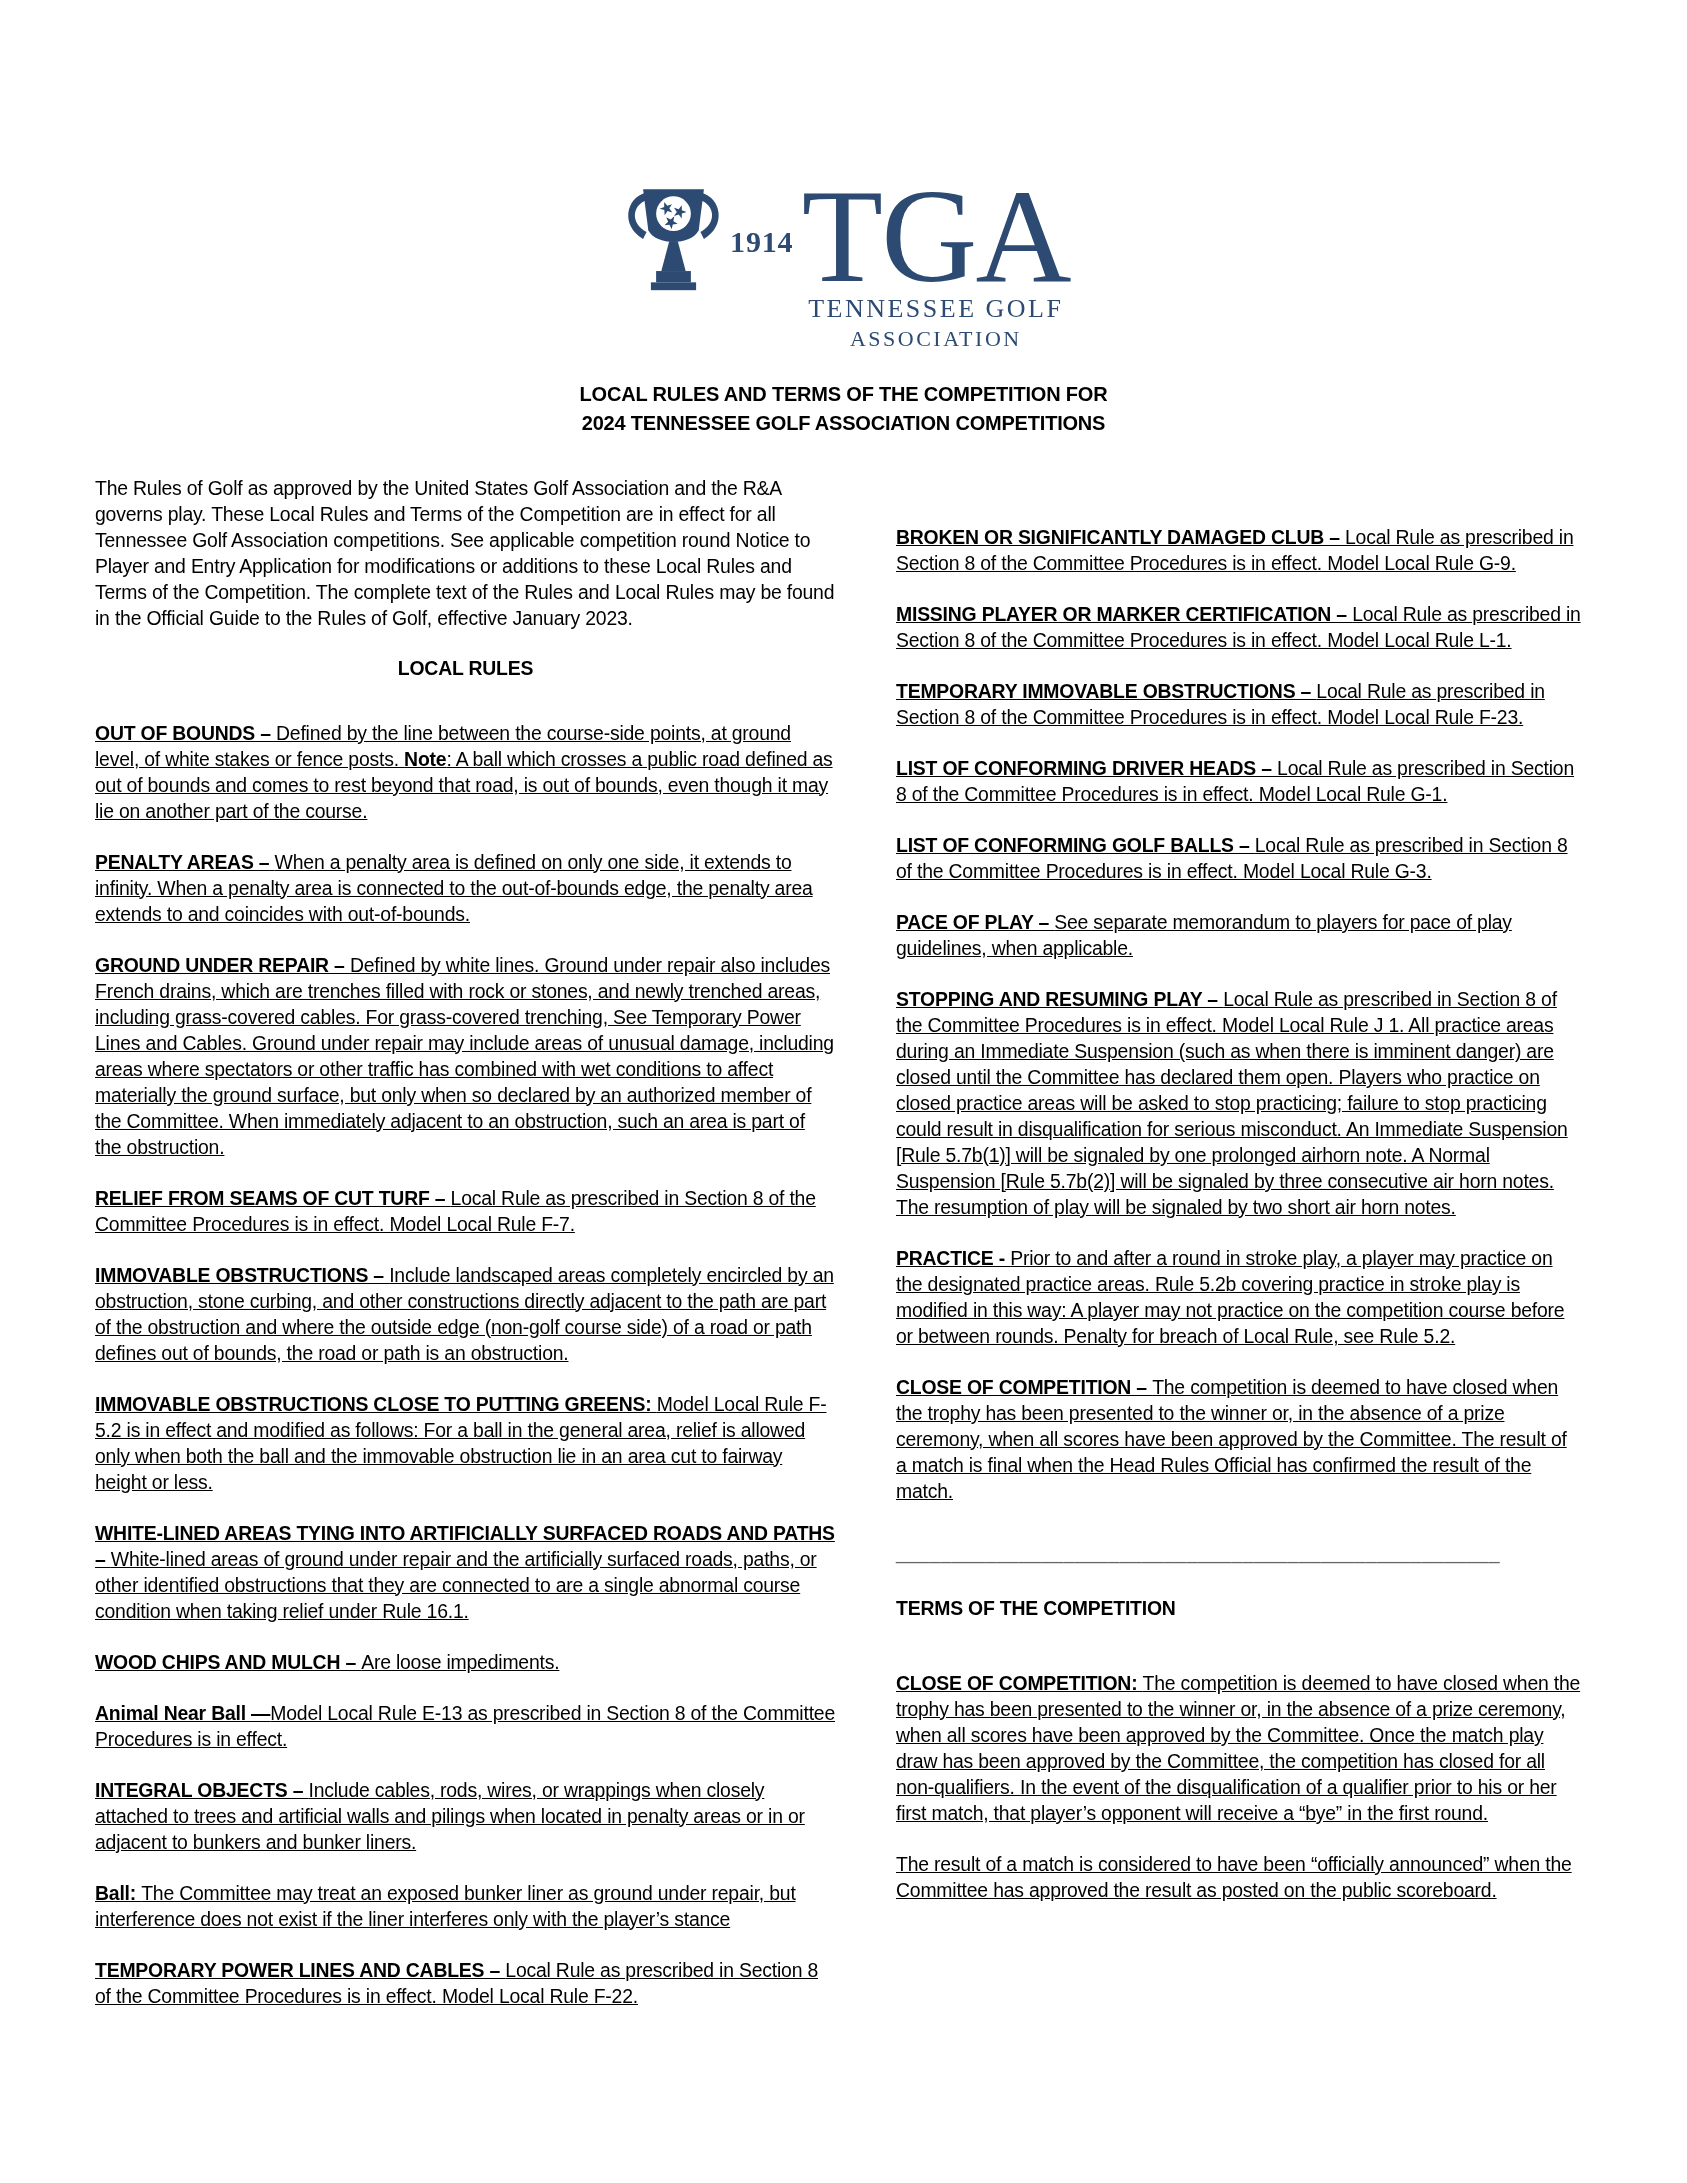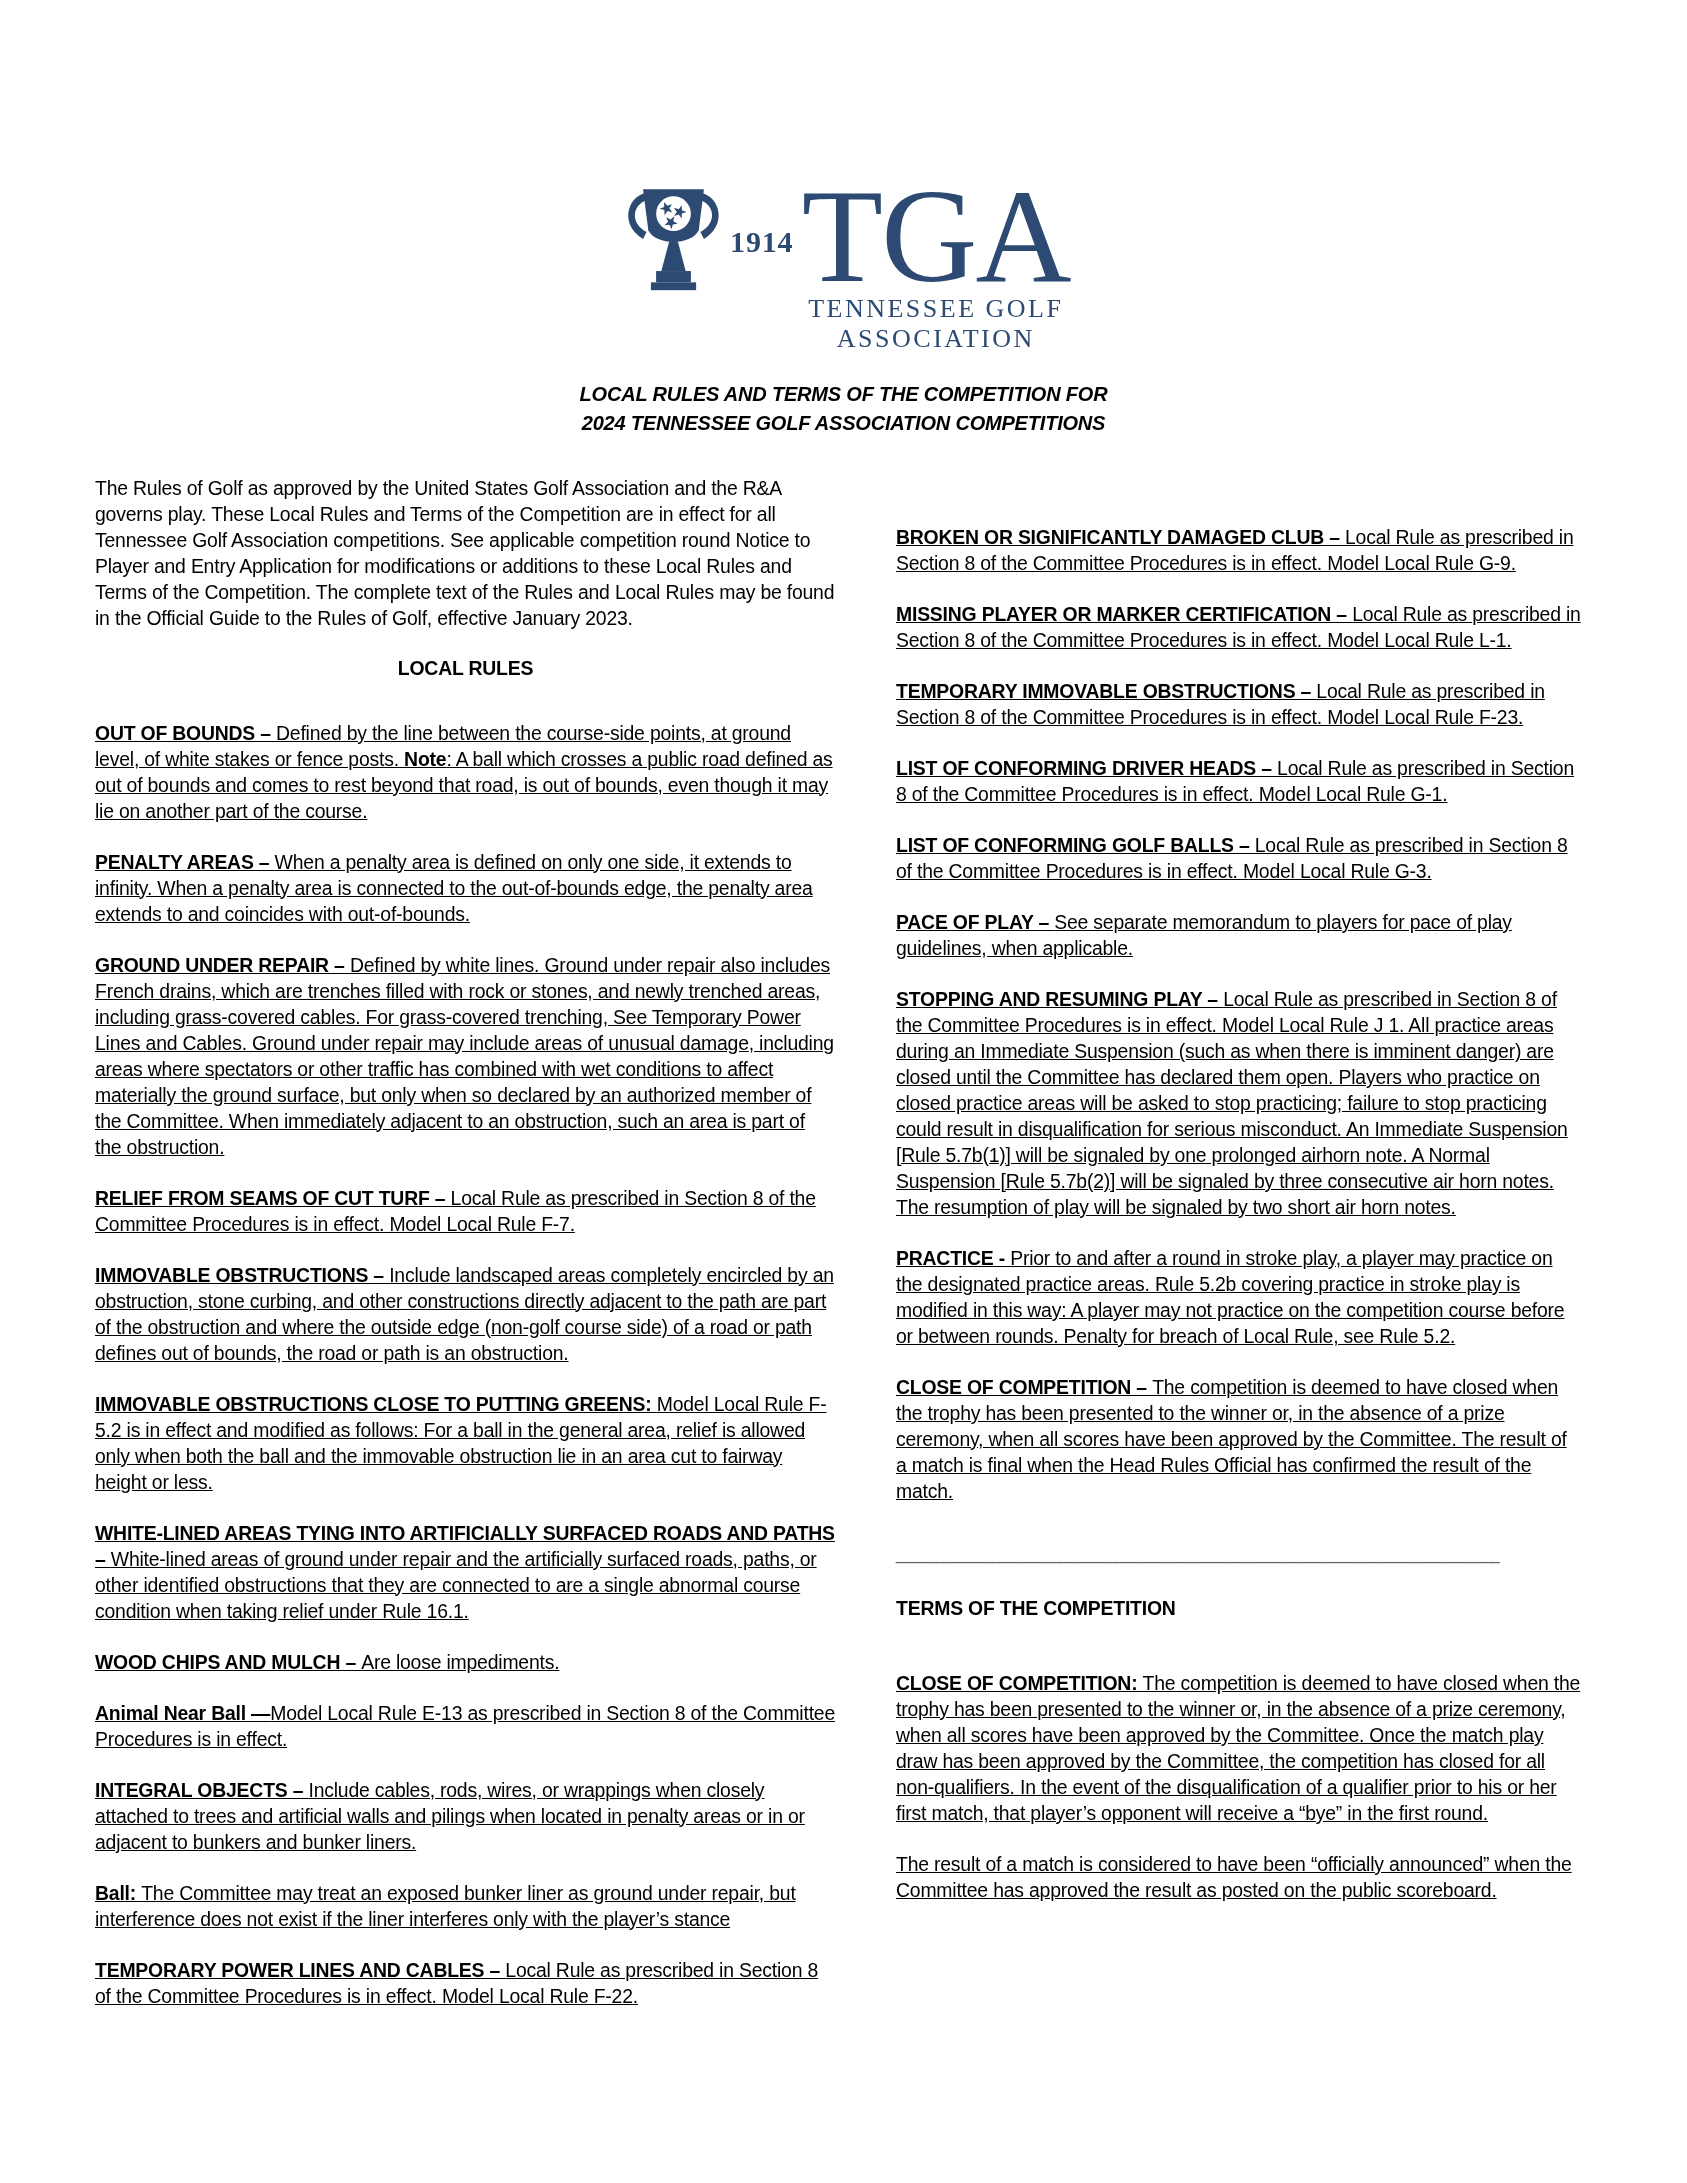--- a/index.html
+++ b/index.html
@@ -13,22 +13,22 @@
   .logo{display:inline-flex;align-items:flex-start;gap:8.4px;}
   .trophy-col{display:flex;flex-direction:row;align-items:center;font-weight:bold;}
   .logo-year{
     font-family:"Liberation Serif","DejaVu Serif",serif;
     font-size:30px;color:#2c4a72;margin-top:1.7px;letter-spacing:0.8px;
   }
   .logo-text{display:flex;flex-direction:column;align-items:center;
     font-family:"Liberation Serif","DejaVu Serif",serif;color:#2c4a72;}
   .logo-acronym{font-size:133px;line-height:105px;letter-spacing:-1.7px;text-align:center;}
   .logo-name{font-size:26px;line-height:30px;letter-spacing:2.5px;margin-top:5px;}
-  .logo-name2{font-size:26px;line-height:29px;letter-spacing:2.5px;}
-  .doc-title{margin-top:27px;font-size:20px;font-weight:bold;line-height:29px;letter-spacing:-0.2px;font-style:italic;}
+  .logo-name2{font-size:22px;line-height:29px;letter-spacing:2.5px;}
+  .doc-title{margin-top:27px;font-size:20px;font-weight:bold;line-height:29px;letter-spacing:-0.2px;}
   
   .columns{display:flex;margin-top:37px;padding-left:95px;gap:60px;align-items:flex-start;}
   .col-left{width:741px;}
   .col-right{width:685px;padding-top:49px;}
   .body-text, .rule, .intro, .center-heading, .terms-heading, .divider{
     font-size:19.4px;line-height:26px;letter-spacing:-0.2px;
   }
   .intro{margin:0 0 23.6px 0;}
   .center-heading{text-align:center;font-weight:bold;margin:0 0 39px 0;}
   .rule{margin:0 0 25px 0;text-decoration:underline;}

